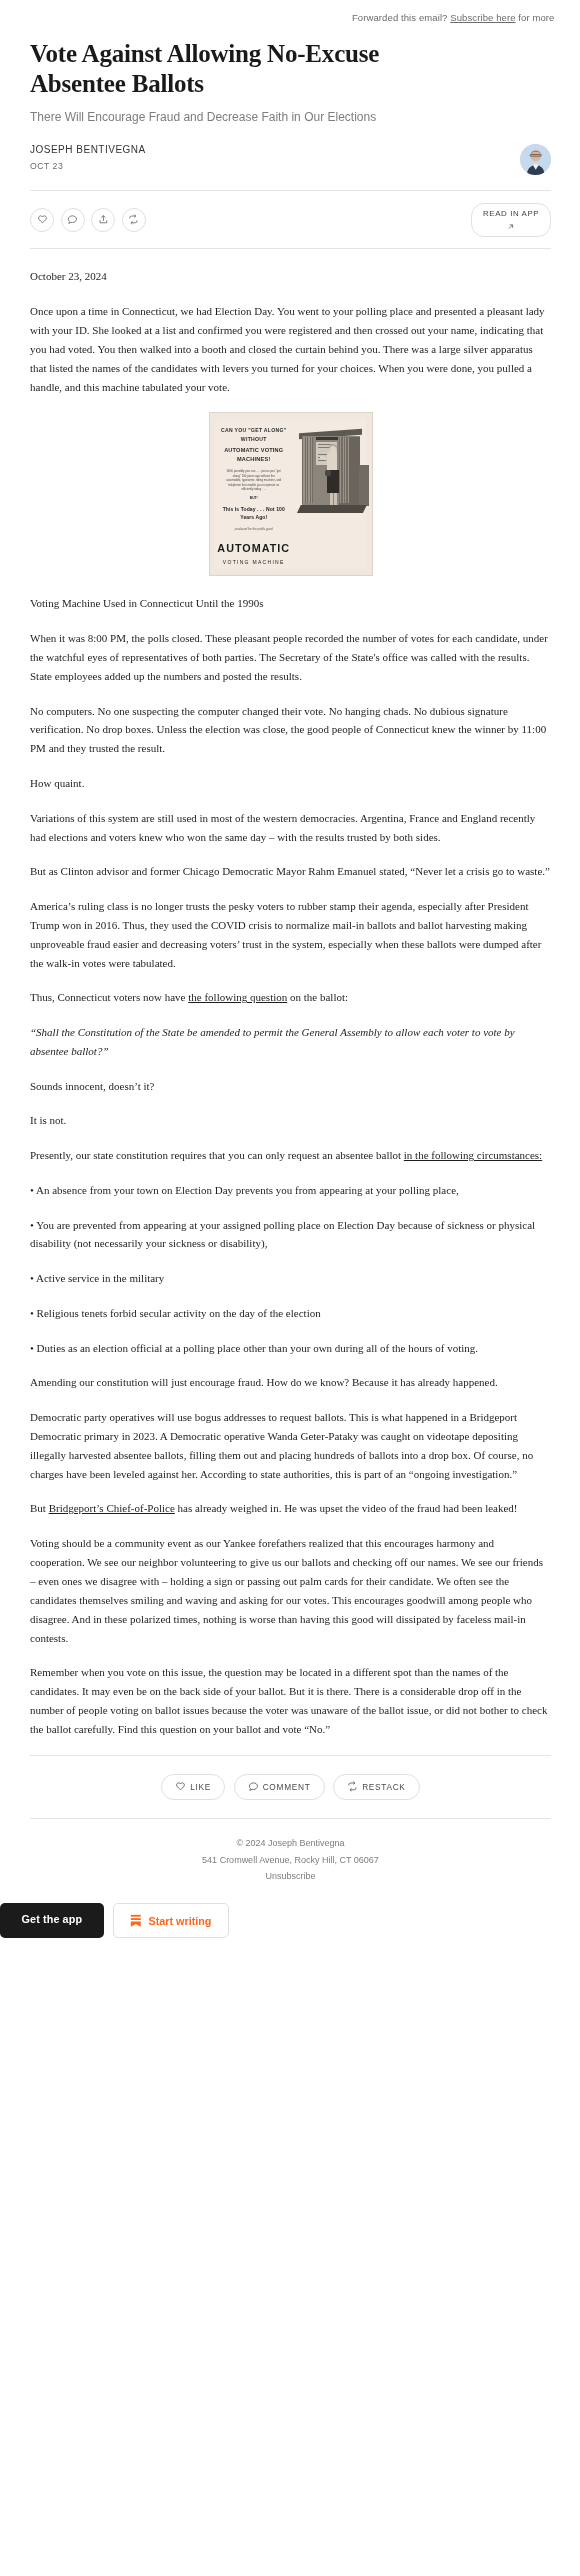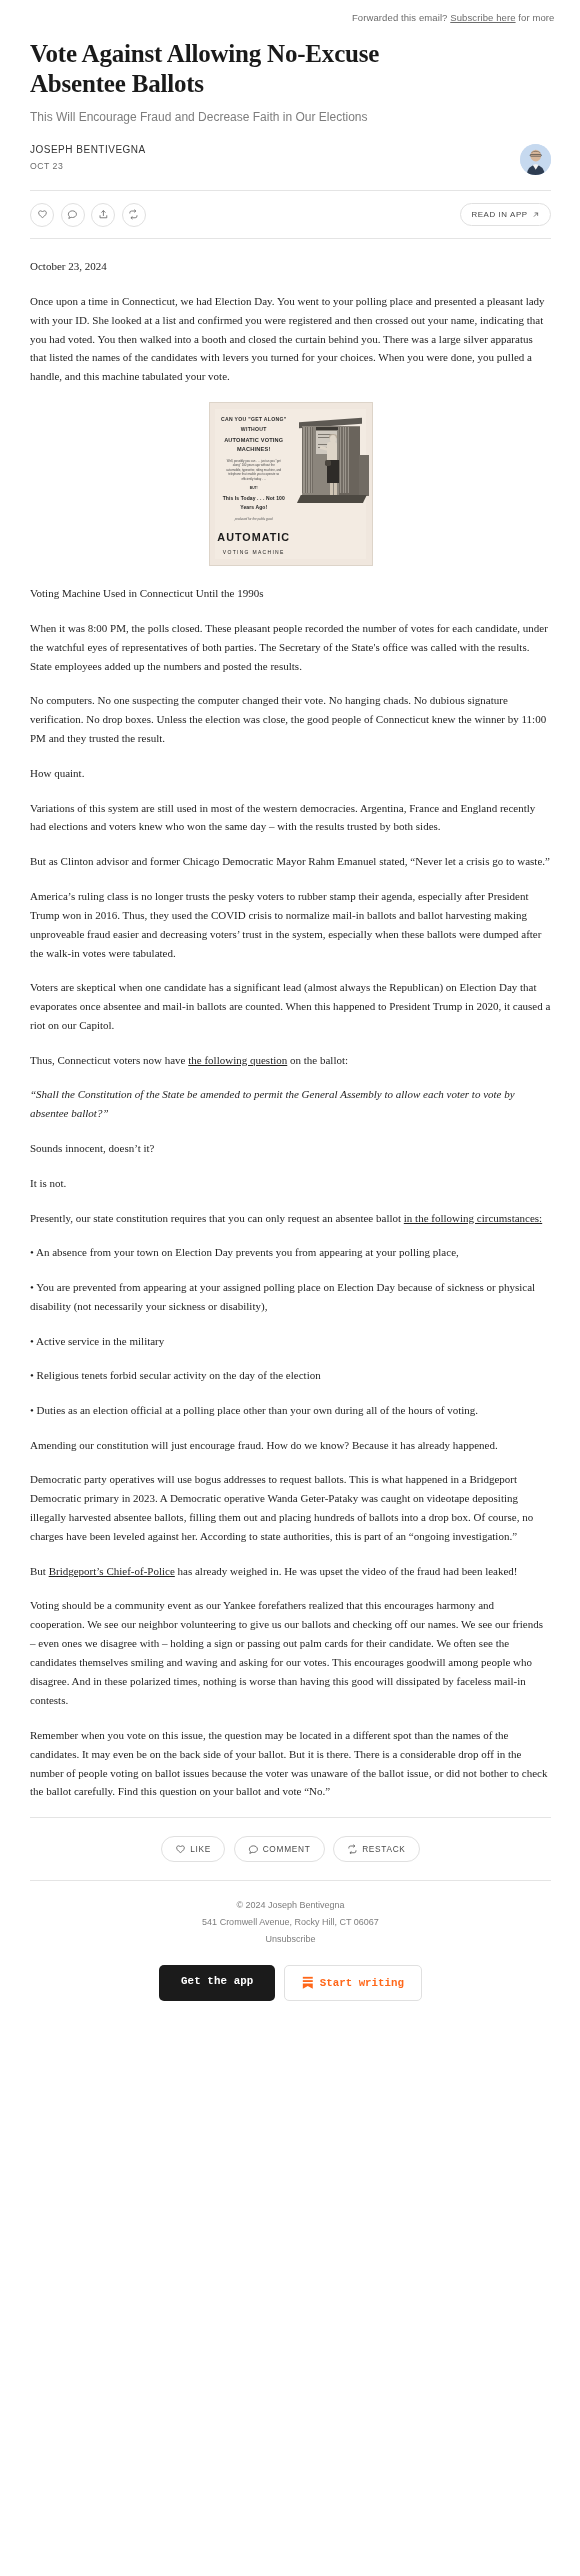--- a/index.html
+++ b/index.html
@@ -133,20 +133,21 @@
     padding: 5.8px 10.8px;
     font-size: 7.9px;
     letter-spacing: 0.6px;
     color: #444;
     text-transform: uppercase;
     display: flex;
     align-items: center;
     gap: 4.1px;
     background: #fff;
     white-space: nowrap;
+    flex-direction: column;
   }
 
   
   .post-body {
     padding: 0 30px;
     font-family: "Liberation Serif", serif;
     font-size: 11px;
     line-height: 1.72;
     color: #1f1f1f;
   }
@@ -376,24 +377,22 @@
     color: #7d7d7d;
     padding: 16.6px 16.6px 0 16.6px;
   }
   .footer-meta a {
     color: #7d7d7d;
     text-decoration: none;
   }
 
   .cta-row {
     display: flex;
-    justify-content: center;
     gap: 9px;
     padding: 18px 0 13.3px 0;
-    font-family: Liberation Mono, monospace;
   }
 
   .btn-dark {
     background: #1b1b1b;
     color: #ffffff;
     border-radius: 5px;
     padding: 10px 21.6px;
     font-size: 10.8px;
     font-weight: 700;
     letter-spacing: 0.1px;
@@ -418,21 +417,21 @@
 <div class="email-wrap">
 
   <div class="forwarded-bar">
     <span>Forwarded this email?</span>
     <a href="#">Subscribe here</a>
     <span>for more</span>
   </div>
 
   <div class="post-header">
     <h1 class="post-title">Vote Against Allowing No-Excuse Absentee Ballots</h1>
-    <div class="post-subtitle">This Will Encourage Fraud and Decrease Faith in Our Elections</div>
+    <div class="post-subtitle">There Will Encourage Fraud and Decrease Faith in Our Elections</div>
 
     <div class="byline-row">
       <div class="byline-left">
         <div class="byline-author">JOSEPH BENTIVEGNA</div>
         <div class="byline-date">OCT 23</div>
       </div>
       <div class="avatar">
         <svg width="31.5" height="31.5" viewBox="0 0 38 38">
           <circle cx="19" cy="19" r="19" fill="#c6d9ef"></circle>
           <ellipse cx="19" cy="14" rx="6.5" ry="7" fill="#d9b79a"></ellipse>
@@ -531,21 +530,20 @@
     </div>
 
     <p class="caption">Voting Machine Used in Connecticut Until the 1990s</p>
 
     <p>When it was 8:00 PM, the polls closed. These pleasant people recorded the number of votes for each candidate, under the watchful eyes of representatives of both parties. The Secretary of the State's office was called with the results. State employees added up the numbers and posted the results.</p>
     <p>No computers. No one suspecting the computer changed their vote. No hanging chads. No dubious signature verification. No drop boxes. Unless the election was close, the good people of Connecticut knew the winner by 11:00 PM and they trusted the result.</p>
     <p>How quaint.</p>
     <p>Variations of this system are still used in most of the western democracies. Argentina, France and England recently had elections and voters knew who won the same day – with the results trusted by both sides.</p>
     <p>But as Clinton advisor and former Chicago Democratic Mayor Rahm Emanuel stated, “Never let a crisis go to waste.”</p>
     <p>America’s ruling class is no longer trusts the pesky voters to rubber stamp their agenda, especially after President Trump won in 2016. Thus, they used the COVID crisis to normalize mail-in ballots and ballot harvesting making unproveable fraud easier and decreasing voters’ trust in the system, especially when these ballots were dumped after the walk-in votes were tabulated.</p>
-    <p>Voters are skeptical when one candidate has a significant lead (almost always the Republican) on Election Day that evaporates once absentee and mail-in ballots are counted. When this happened to President Trump in 2020, it caused a riot on our Capitol.</p>
 
     <p><span>Thus, Connecticut voters now have </span><a class="inline-link" href="#">the following question</a><span> on the ballot:</span></p>
 
     <p class="italic-quote">“Shall the Constitution of the State be amended to permit the General Assembly to allow each voter to vote by absentee ballot?”</p>
 
     <p>Sounds innocent, doesn’t it?</p>
     <p>It is not.</p>
 
     <p><span>Presently, our state constitution requires that you can only request an absentee ballot </span><a class="inline-link" href="#">in the following circumstances:</a></p>
 

